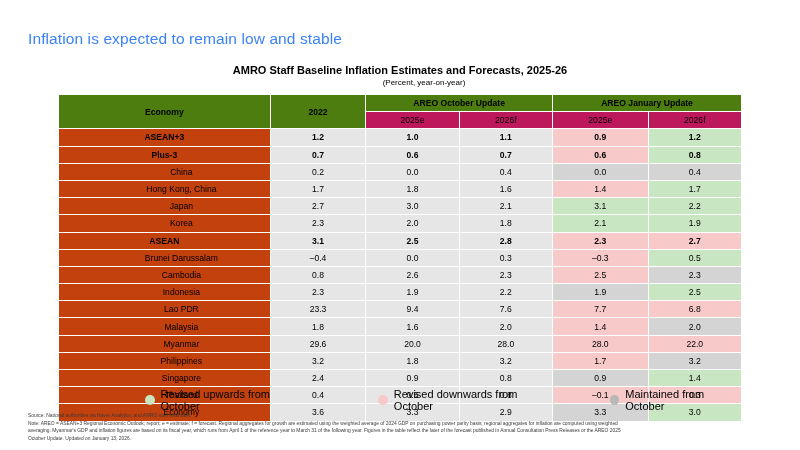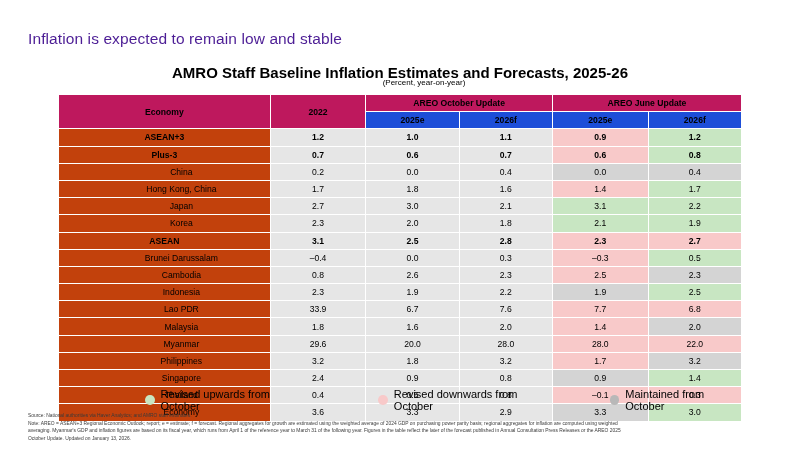--- a/index.html
+++ b/index.html
@@ -8,29 +8,29 @@
     width: 800px; height: 450px;
     background: #ffffff;
     font-family: "Liberation Sans", sans-serif;
     position: relative;
     overflow: hidden;
   }
   .slide-title {
     position: absolute;
     left: 28px; top: 30px;
     font-size: 15.5px;
-    color: #4c1d95;
+    color: #3b82f6;
     font-weight: 400;
     letter-spacing: 0.1px;
   }
   .table-title {
     position: absolute;
     left: 0; right: 0; top: 64px;
     text-align: center;
-    font-size: 15px;
+    font-size: 11px;
     font-weight: bold;
     color: #000;
   }
   .table-subtitle {
     position: absolute;
     left: 0; right: 0; top: 78px;
     text-align: center;
     font-size: 8px;
     color: #000;
     padding-left: 48px;
@@ -45,29 +45,29 @@
   table.main td, table.main th {
     border: 1px solid #ffffff;
     font-size: 8.6px;
     padding: 0;
     height: 17.2px;
     text-align: center;
     vertical-align: middle;
     color: #000;
   }
   .hdr {
-    background: #be185d;
+    background: #4d7c0f;
     color: #ffffff;
     font-weight: bold;
     font-size: 9.6px;
   }
   .hdr-sub {
-    background: #1d4ed8;
+    background: #be185d;
     color: #ffffff;
-    font-weight: bold;
+    font-weight: normal;
     font-size: 8.3px;
     margin-top: 25px;
   }
   .econ-cell {
     text-align: left;
     padding-left: 8px;
     background: #c2410c;
   }
   .econ-cell.indent { padding-left: 34px; margin-top: 9px; }
   .econ-cell.center { text-align: center; padding-left: 0; }
@@ -120,21 +120,21 @@
     <col style="width:82px">
     <col style="width:82px">
     <col style="width:84px">
     <col style="width:82px">
   </colgroup>
   <thead>
     <tr>
       <th class="hdr" rowspan="2">Economy</th>
       <th class="hdr" rowspan="2">2022</th>
       <th class="hdr" colspan="2">AREO October Update</th>
-      <th class="hdr" colspan="2">AREO June Update</th>
+      <th class="hdr" colspan="2">AREO January Update</th>
     </tr>
     <tr>
       <th class="hdr-sub">2025e</th>
       <th class="hdr-sub">2026f</th>
       <th class="hdr-sub">2025e</th>
       <th class="hdr-sub">2026f</th>
     </tr>
   </thead>
   <tbody id="tbody">
       <tr class="rowsep">
@@ -212,22 +212,22 @@
       <tr>
         <td class="econ-cell indent">Indonesia</td>
         <td class="val">2.3</td>
         <td class="val">1.9</td>
         <td class="val">2.2</td>
         <td class="grey">1.9</td>
         <td class="green">2.5</td>
       </tr>
       <tr>
         <td class="econ-cell indent">Lao PDR</td>
-        <td class="val">33.9</td>
-        <td class="val">6.7</td>
+        <td class="val">23.3</td>
+        <td class="val">9.4</td>
         <td class="val">7.6</td>
         <td class="pink">7.7</td>
         <td class="pink">6.8</td>
       </tr>
       <tr>
         <td class="econ-cell indent">Malaysia</td>
         <td class="val">1.8</td>
         <td class="val">1.6</td>
         <td class="val">2.0</td>
         <td class="pink">1.4</td>

